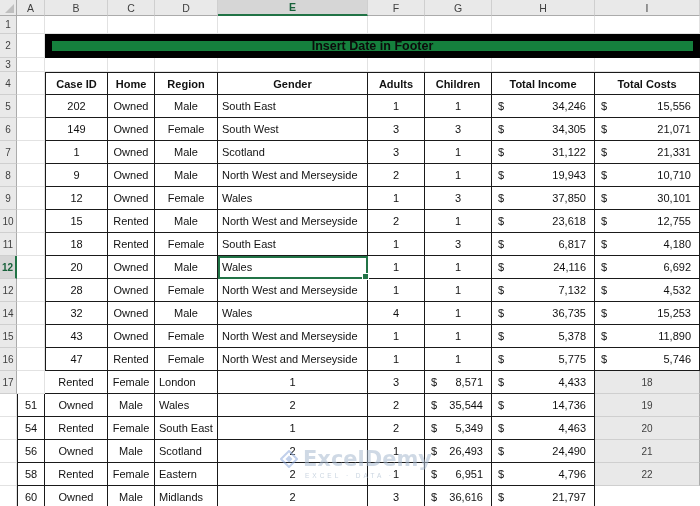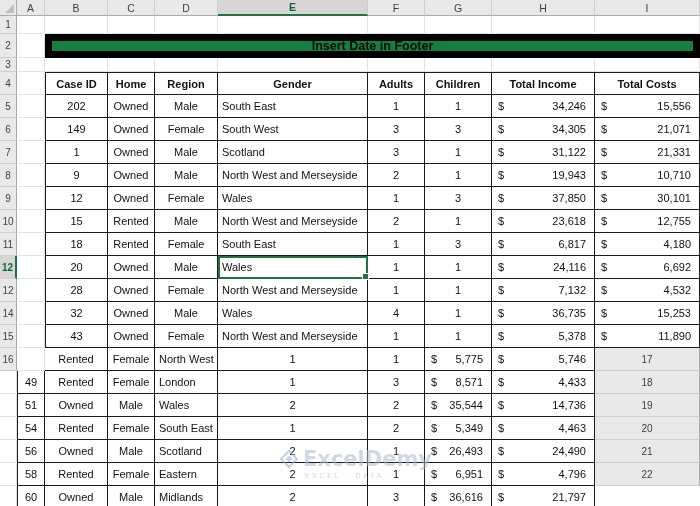--- a/index.html
+++ b/index.html
@@ -278,36 +278,36 @@
       <div class="cell t money">
         <div class="cur">$</div>
         <div class="val">5,378</div>
       </div>
       <div class="cell t money">
         <div class="cur">$</div>
         <div class="val">11,890</div>
       </div>
       <div class="rowhead">16</div>
       <div class="cell empty"></div>
+      <div class="cell t first">47</div>
       <div class="cell t">Rented</div>
       <div class="cell t">Female</div>
       <div class="cell t left">North West and Merseyside</div>
       <div class="cell t">1</div>
       <div class="cell t">1</div>
       <div class="cell t money">
         <div class="cur">$</div>
         <div class="val">5,775</div>
       </div>
       <div class="cell t money">
         <div class="cur">$</div>
         <div class="val">5,746</div>
       </div>
       <div class="rowhead">17</div>
       <div class="cell empty"></div>
-      <div class="cell t first">49</div>
       <div class="cell t">Rented</div>
       <div class="cell t">Female</div>
       <div class="cell t left">London</div>
       <div class="cell t">1</div>
       <div class="cell t">3</div>
       <div class="cell t money">
         <div class="cur">$</div>
         <div class="val">8,571</div>
       </div>
       <div class="cell t money">

